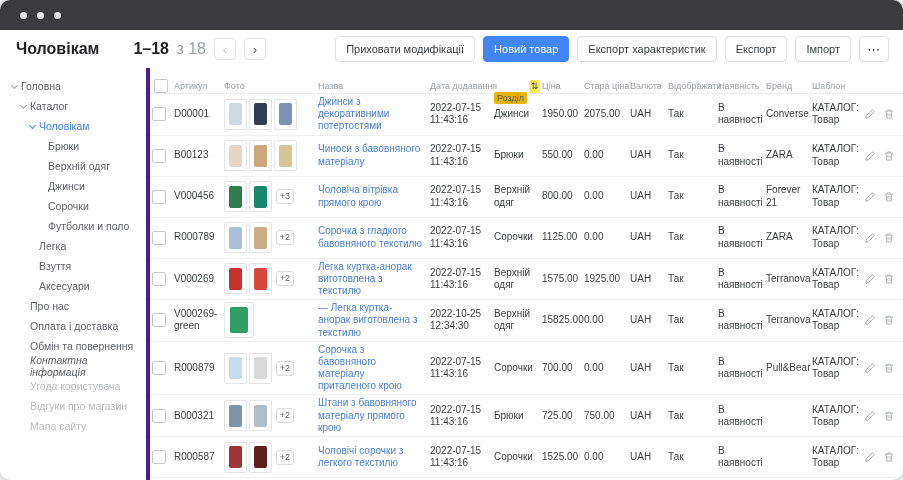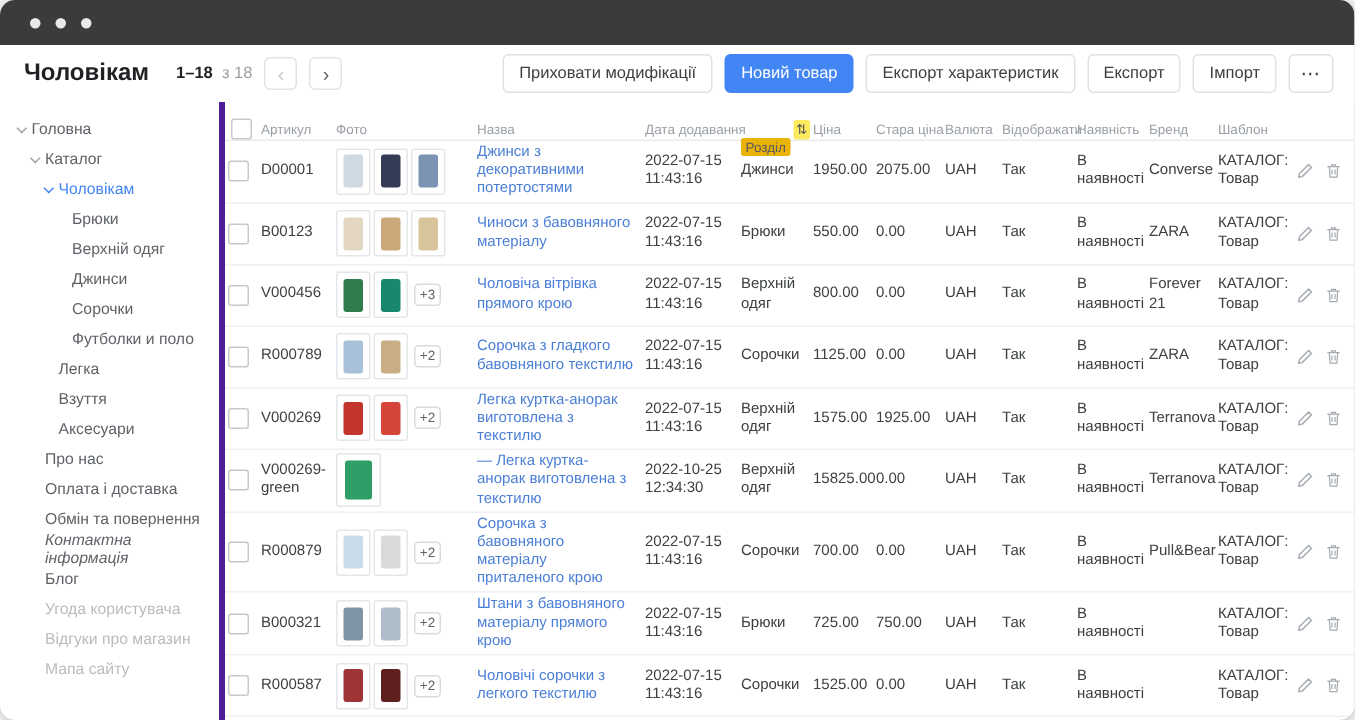--- a/index.html
+++ b/index.html
@@ -3,21 +3,21 @@
 <meta charset="utf-8">
 <style>
   html,body{margin:0;padding:0;width:903px;height:480px;background:#eef0f2;
     font-family:"Liberation Sans","DejaVu Sans",sans-serif;}
   .window{position:absolute;inset:0;background:#fff;border-radius:10px;overflow:hidden;
     box-shadow:0 1px 5px rgba(0,0,0,.18);}
   .titlebar{height:30px;background:#3b3b3d;display:flex;align-items:center;padding-left:20px;gap:10px;}
   .dot{width:7px;height:7px;border-radius:50%;background:#e9e9e9;}
   .toolbar{height:38px;display:flex;align-items:center;padding:0 14px;gap:8px;background:#fff;}
   .title{font-size:16px;margin:0 2px;color:#1f2124;font-weight:700;}
-  .pag{font-size:11px;margin-left:8px;white-space:nowrap;}
+  .pag{font-size:16px;margin-left:24px;white-space:nowrap;}
   .pag-range{color:#1f2124;font-weight:600;}
   .pag-of{color:#9aa0a6;margin-left:3px;}
   .navbtn{width:22px;height:22px;border:1px solid #e0e3e7;background:#fff;border-radius:4px;
     font-size:13px;color:#5f6368;display:flex;align-items:center;justify-content:center;padding:0;cursor:pointer;}
   .navbtn.disabled{color:#c4c8cc;}
   .spacer{flex:1;}
   .btn{height:26px;padding:0 10px;border:1px solid #dfe1e5;background:#fff;border-radius:4px;
     font-size:11px;color:#3c4043;white-space:nowrap;font-family:inherit;cursor:pointer;}
   .btn.primary{background:#4285f4;border-color:#4285f4;color:#fff;}
   .btn.iconbtn{width:30px;padding:0;font-size:13px;letter-spacing:1px;}
@@ -140,24 +140,20 @@
           <span class="side-label">Оплата і доставка</span>
         </div>
         <div class="side-item normal" style="padding-left: 15px;">
           <span class="chev nochev"></span>
           <span class="side-label">Обмін та повернення</span>
         </div>
         <div class="side-item normal" style="padding-left: 15px; font-style: italic;">
           <span class="chev nochev"></span>
           <span class="side-label">Контактна інформація</span>
         </div>
-        <div class="side-item normal" style="padding-left: 15px;">
-          <span class="chev nochev"></span>
-          <span class="side-label">Блог</span>
-        </div>
         <div class="side-item muted" style="padding-left: 15px;">
           <span class="chev nochev"></span>
           <span class="side-label">Угода користувача</span>
         </div>
         <div class="side-item muted" style="padding-left: 15px;">
           <span class="chev nochev"></span>
           <span class="side-label">Відгуки про магазин</span>
         </div>
         <div class="side-item muted" style="padding-left: 15px;">
           <span class="chev nochev"></span>

